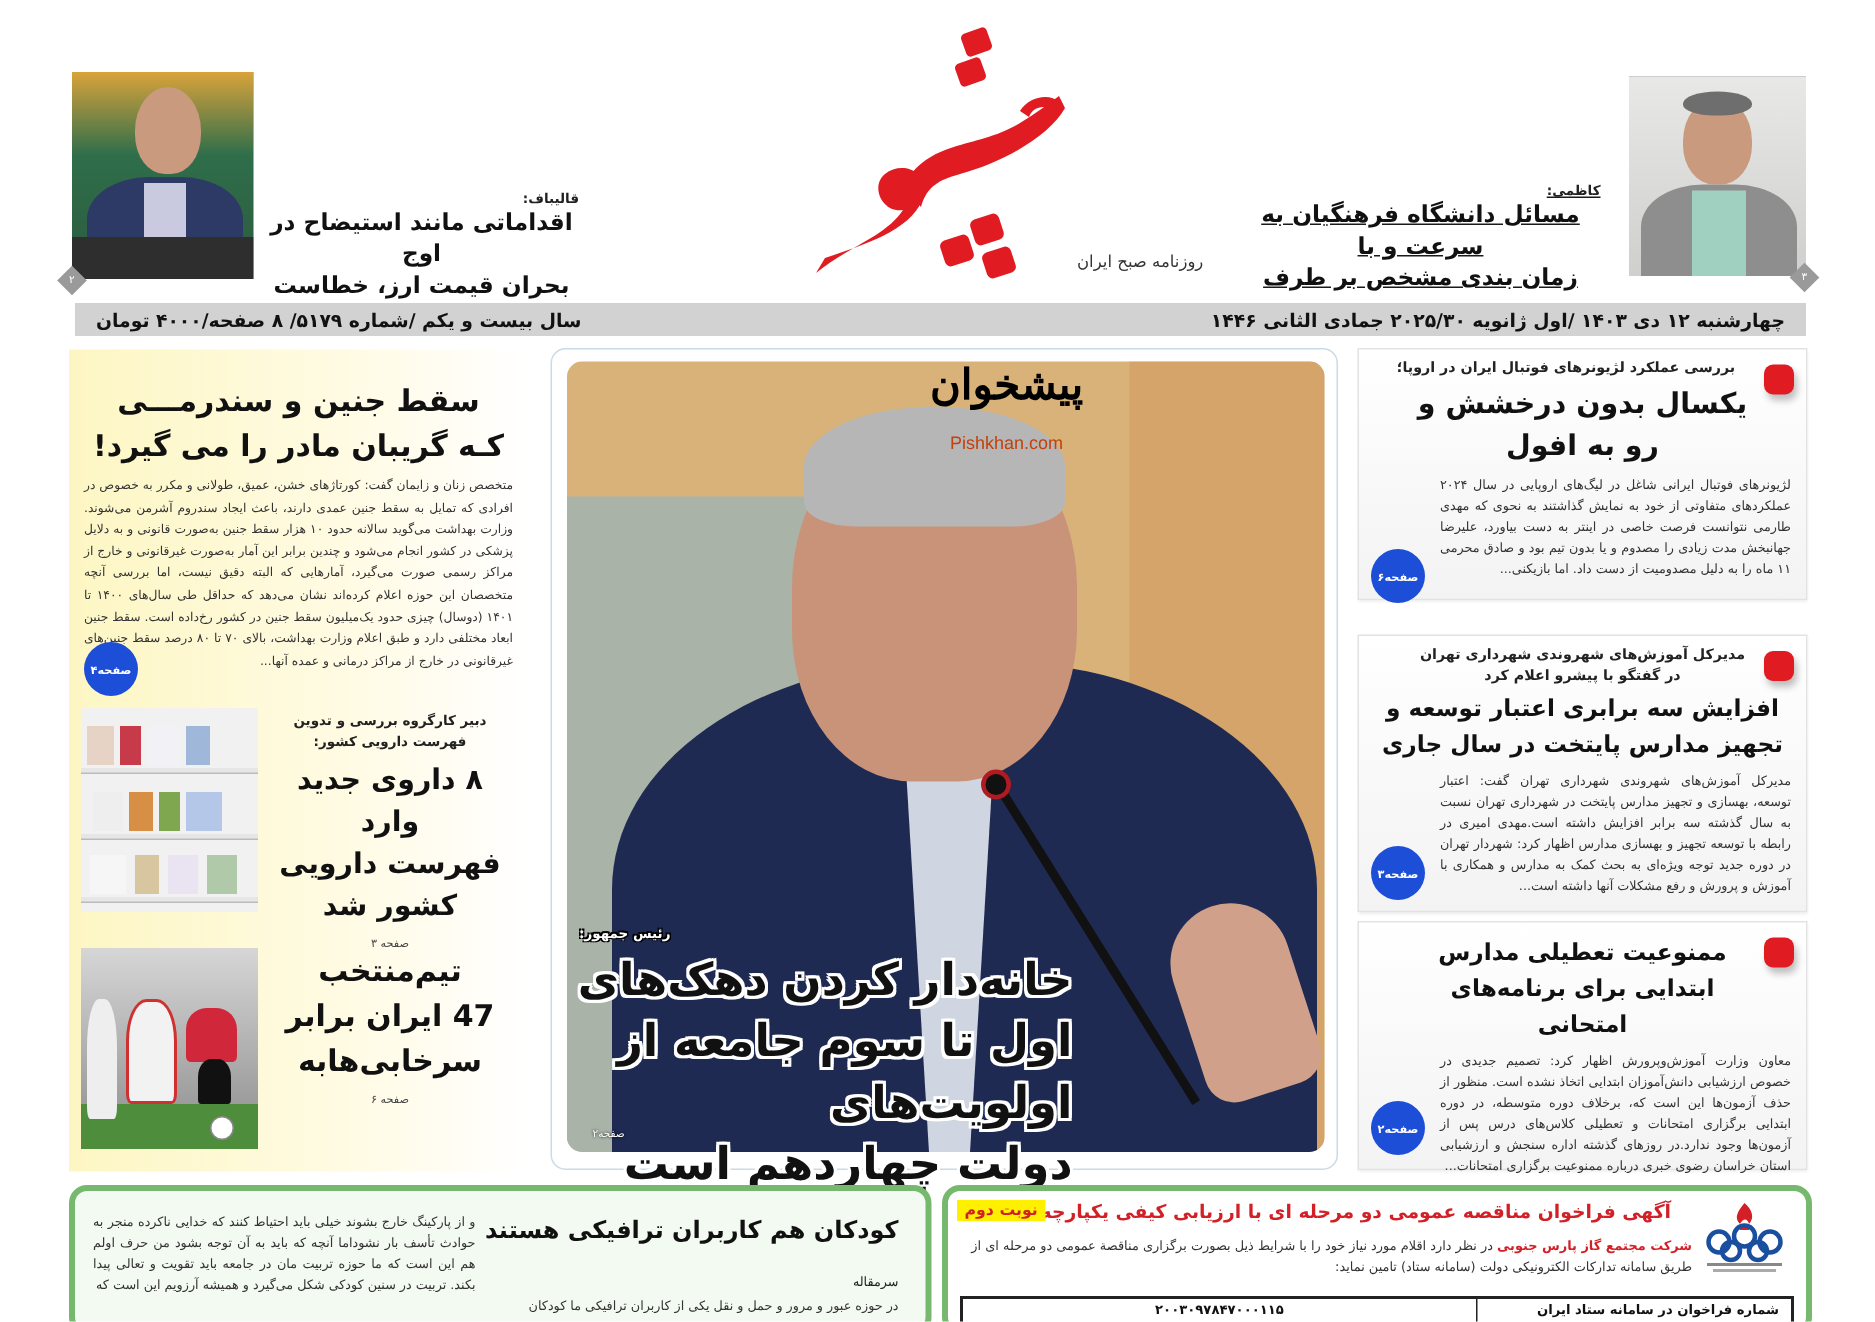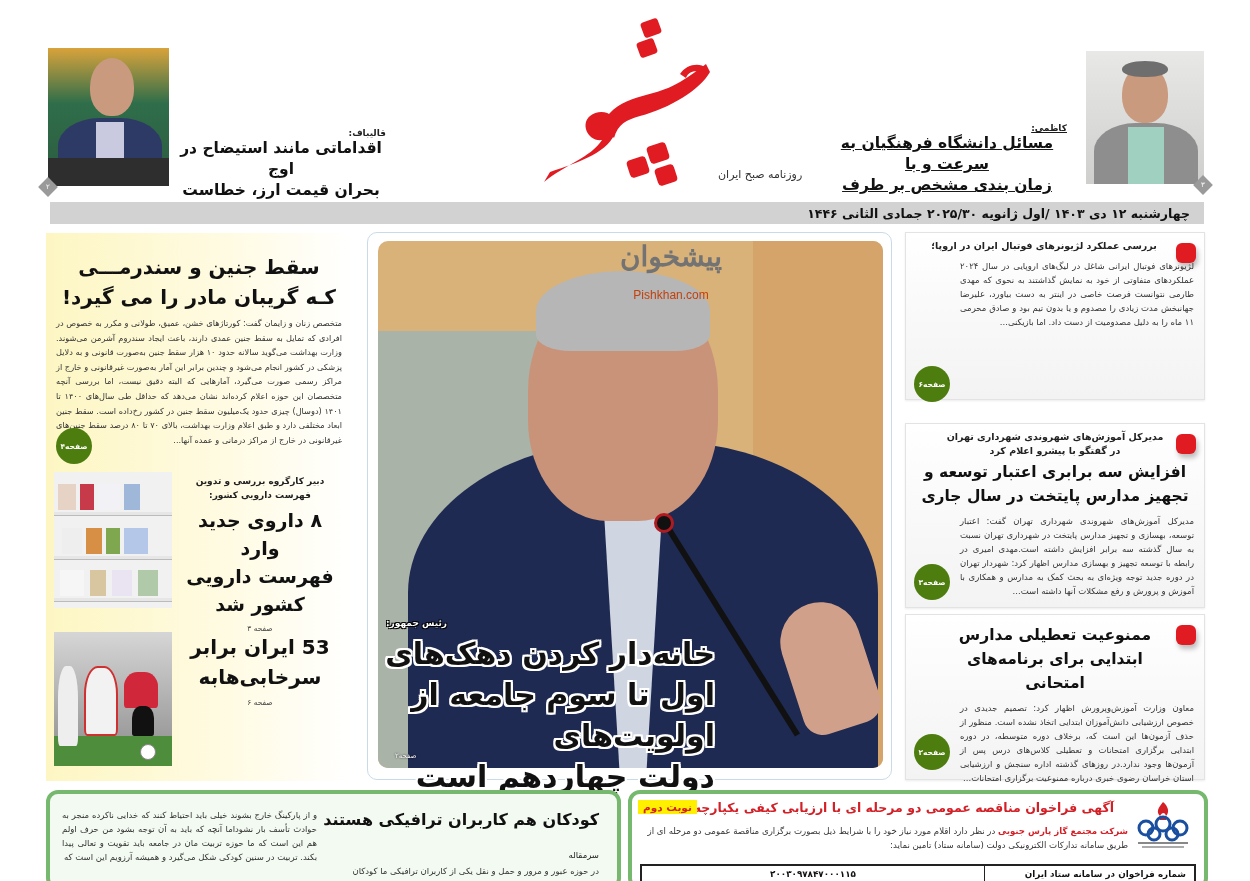--- a/index.html
+++ b/index.html
@@ -24,37 +24,37 @@
 
   .dateline { position: absolute; top: 202px; left: 50px; width: 1154px; height: 22px; background: #d2d2d2; display: flex; justify-content: space-between; align-items: center; padding: 0 14px; }
   .dateline span { font-size: 12.5px; font-weight: bold; color: #111; white-space: nowrap; }
 
   
   .rbox { position: absolute; left: 905px; width: 300px; background: linear-gradient(180deg,#ffffff 0%, #f3f3f3 100%); border: 1px solid #e3e3e3; box-shadow: 0 1px 2px rgba(0,0,0,0.08); padding: 6px 10px 6px 10px; }
   .rbox .dot { position: absolute; right: 8px; top: 10px; width: 20px; height: 20px; background: #e01b22; border-radius: 6px; box-shadow: 2px 4px 5px rgba(0,0,0,0.25); }
   .rbox .kicker { font-size: 9.5px; font-weight: bold; text-align: center; line-height: 14px; color: #222; padding-right: 22px; }
   .rbox .headline { font-size: 17.5px; font-weight: bold; text-align: center; line-height: 25px; color: #111; margin-top: 2px; }
   .rbox .body { font-size: 8.5px; line-height: 14px; color: #333; text-align: justify; margin-top: 6px; }
-  .page-badge { position: absolute; width: 36px; height: 36px; border-radius: 50%; background: #4d7c0f; color: #fff; font-size: 7.5px; font-weight: bold; display: flex; align-items: center; justify-content: center; text-align: right; }
+  .page-badge { position: absolute; width: 36px; height: 36px; border-radius: 50%; background: #1d4ed8; color: #fff; font-size: 7.5px; font-weight: bold; display: flex; align-items: center; justify-content: center; text-align: right; }
 
   
   .center-frame { position: absolute; left: 367px; top: 232px; width: 525px; height: 548px; border: 1px solid #c9dbe9; border-radius: 10px; background: #fff; }
   .center-photo { position: absolute; left: 378px; top: 241px; width: 505px; height: 527px; border-radius: 10px; overflow: hidden; background: #d9b27a; }
   .wall-l { position: absolute; left: 0; top: 90px; width: 200px; height: 440px; background: #a9b3a8; }
   .wall-r { position: absolute; right: 0; top: 0; width: 130px; height: 527px; background: #d4a46b; }
   .jacket { position: absolute; left: 30px; top: 200px; width: 470px; height: 330px; background: #1f2a52; border-radius: 46% 46% 0 0; }
   .shirt { position: absolute; left: 210px; top: 230px; width: 90px; height: 300px; background: #cfd6e2; clip-path: polygon(15% 0, 85% 0, 65% 100%, 35% 100%); }
   .face { position: absolute; left: 150px; top: 40px; width: 190px; height: 240px; background: #c9937a; border-radius: 46% 46% 42% 42%; }
   .hair { position: absolute; left: 158px; top: 30px; width: 174px; height: 80px; background: #b6b6b6; border-radius: 50% 50% 20% 20%; }
   .mic { position: absolute; left: 284px; top: 282px; width: 6px; height: 250px; background: #111; transform: rotate(-32deg); transform-origin: top center; }
   .mic-head { position: absolute; left: 276px; top: 272px; width: 20px; height: 20px; border-radius: 50%; background: #111; border: 3px solid #b01b22; }
   .hand { position: absolute; left: 410px; top: 360px; width: 80px; height: 130px; background: #d0a08a; border-radius: 40px 40px 20px 20px; transform: rotate(-18deg); }
 
   .watermark { position: absolute; left: 620px; top: 242px; text-align: center; }
-  .watermark .fa { font-family: "DejaVu Serif", serif; font-size: 28px; color: #737373; font-weight: bold; line-height: 30px; }
+  .watermark .fa { font-family: "DejaVu Serif", serif; font-size: 28px; color: #000000; font-weight: bold; line-height: 30px; }
   .watermark .en { font-family: "Liberation Sans", sans-serif; font-size: 12px; color: #c2410c; margin-top: 16px; direction: ltr; }
 
   .main-kicker { position: absolute; left: 386px; top: 618px; font-size: 9px; font-weight: bold; color: #fff; background: transparent; -webkit-text-stroke: 0; text-shadow: -1px -1px 0 #000, 1px -1px 0 #000, -1px 1px 0 #000, 1px 1px 0 #000; }
   .main-headline { position: absolute; left: 385px; top: 633px; width: 330px; text-align: right; font-size: 30px; font-weight: bold; line-height: 41px; color: #111; text-shadow: -2px -2px 0 #fff, 2px -2px 0 #fff, -2px 2px 0 #fff, 2px 2px 0 #fff, 0 2px 0 #fff, 2px 0 0 #fff, 0 -2px 0 #fff, -2px 0 0 #fff; }
   .main-page-ref { position: absolute; left: 395px; top: 752px; font-size: 7px; color: #fff; text-shadow: 0 0 2px #000; }
 
   
   .yellow-col { position: absolute; left: 46px; top: 233px; width: 306px; height: 548px; background: linear-gradient(90deg, #fdf6c3 0%, #fffbe3 60%, #ffffff 100%); }
   .lstory { position: absolute; }
   .lstory .headline { font-size: 20px; font-weight: bold; text-align: center; line-height: 30px; color: #111; }
@@ -133,25 +133,27 @@
   </div>
 
 <div class="side-teaser" style="left:176px; top:128px; width:210px;">
   <div class="kicker" style="text-align:right;">قالیباف:</div>
   <div class="title">اقداماتی مانند استیضاح در اوج</div>
   <div class="title">بحران قیمت ارز، خطاست</div>
 </div>
 
 <div class="dateline">
   <span>چهارشنبه ۱۲ دی ۱۴۰۳ /اول ژانویه ۲۰۲۵/۳۰ جمادی الثانی ۱۴۴۶</span>
+  <span>سال بیست و یکم /شماره ۵۱۷۹/ ۸ صفحه/۴۰۰۰ تومان</span>
 </div>
 
 <div class="rbox" style="top:232px; height:168px;">
   <div class="dot"></div>
   <div class="kicker">بررسی عملکرد لژیونرهای فوتبال ایران در اروپا؛</div>
+  <div class="headline" style="font-size:19px; line-height:28px; padding:0 20px;">یکسال بدون درخشش و رو به افول</div>
   <div class="body" style="padding-left:44px;">لژیونرهای فوتبال ایرانی شاغل در لیگ‌های اروپایی در سال ۲۰۲۴ عملکردهای متفاوتی از خود به نمایش گذاشتند به نحوی که مهدی طارمی نتوانست فرصت خاصی در اینتر به دست بیاورد، علیرضا جهانبخش مدت زیادی را مصدوم و یا بدون تیم بود و صادق محرمی ۱۱ ماه را به دلیل مصدومیت از دست داد. اما بازیکنی...</div>
 </div>
 <div class="page-badge" style="left:914px; top:366px;">صفحه۶</div>
 
 <div class="rbox" style="top:423px; height:185px;">
   <div class="dot"></div>
   <div class="kicker" style="padding:0 30px;">مدیرکل آموزش‌های شهروندی شهرداری تهران در گفتگو با پیشرو اعلام کرد</div>
   <div class="headline" style="font-size:15.5px; line-height:24px;">افزایش سه برابری اعتبار توسعه و تجهیز مدارس پایتخت در سال جاری</div>
   <div class="body" style="padding-left:44px;">مدیرکل آموزش‌های شهروندی شهرداری تهران گفت: اعتبار توسعه، بهسازی و تجهیز مدارس پایتخت در شهرداری تهران نسبت به سال گذشته سه برابر افزایش داشته است.مهدی امیری در رابطه با توسعه تجهیز و بهسازی مدارس اظهار کرد: شهردار تهران در دوره جدید توجه ویژه‌ای به بحث کمک به مدارس و همکاری با آموزش و پرورش و رفع مشکلات آنها داشته است...</div>
 </div>
@@ -226,21 +228,22 @@
 <div class="soccer">
   <div style="position:absolute; left:0; top:0; width:118px; height:104px; background:linear-gradient(180deg,#d6d6d6,#9c9c9c);"></div>
   <div class="pitch"></div>
   <div class="player" style="left:4px; top:34px; width:20px; height:80px; background:#eee;"></div>
   <div class="player" style="left:30px; top:34px; width:34px; height:70px; background:#f2f2f2; border:2px solid #d03030;"></div>
   <div class="player" style="left:70px; top:40px; width:34px; height:36px; background:#d0283a;"></div>
   <div class="player" style="left:78px; top:74px; width:22px; height:30px; background:#111;"></div>
   <div style="position:absolute; left:86px; top:112px; width:16px; height:16px; border-radius:50%; background:#fff; border:1px solid #888;"></div>
 </div>
 <div class="lstory" style="left:178px; top:632px; width:164px;">
-  <div class="mini-title" style="font-size:20px; line-height:30px;">53 ایران برابر</div>
+  <div class="mini-title" style="font-size:20px; line-height:30px;">تیم‌منتخب</div>
+  <div class="mini-title" style="font-size:20px; line-height:30px;">47 ایران برابر</div>
   <div class="mini-title" style="font-size:20px; line-height:30px;">سرخابی‌هابه</div>
   <div class="mini-page">صفحه ۶</div>
 </div>
 
 <div class="editorial">
   <div class="ed-title">کودکان هم کاربران ترافیکی هستند</div>
   <div class="ed-label">سرمقاله</div>
   <div class="ed-col" style="right:18px; top:70px; width:255px;">در حوزه عبور و مرور و حمل و نقل یکی از کاربران ترافیکی ما کودکان</div>
   <div class="ed-col" style="left:12px; top:14px; width:255px;">و از پارکینگ خارج بشوند خیلی باید احتیاط کنند که خدایی ناکرده منجر به حوادث تأسف بار نشوداما آنچه که باید به آن توجه بشود من حرف اولم هم این است که ما حوزه تربیت مان در جامعه باید تقویت و تعالی پیدا بکند. تربیت در سنین کودکی شکل می‌گیرد و همیشه آرزویم این است که</div>
 </div>

